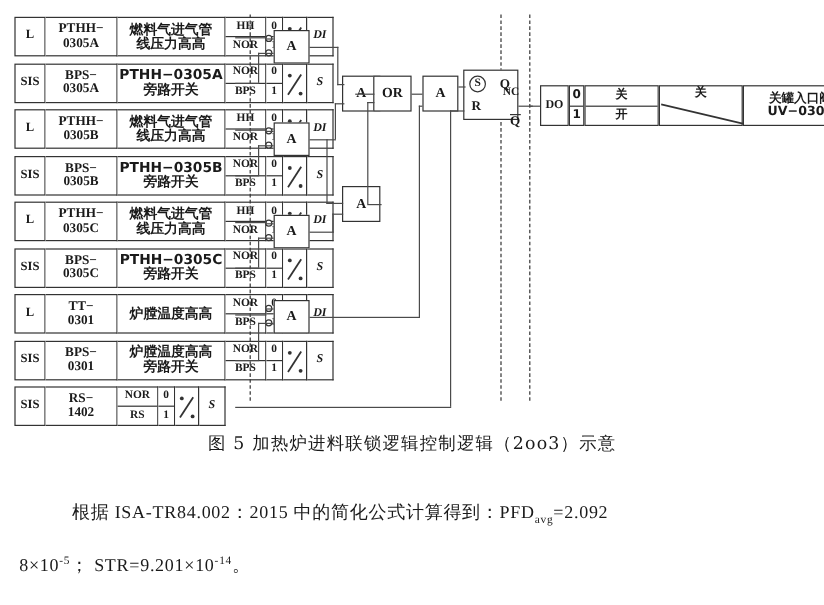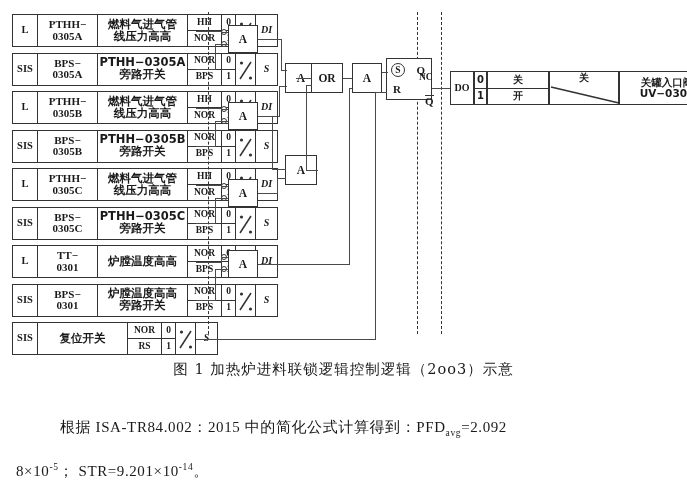--- a/index.html
+++ b/index.html
@@ -294,22 +294,23 @@
         <div class="sw-sym"><svg width="20" height="33" viewBox="0 0 20 33">
             <circle cx="5.5" cy="9" r="1.6" fill="#333"></circle>
             <circle cx="14.5" cy="24" r="1.6" fill="#333"></circle>
             <line x1="4" y1="25" x2="15" y2="8" stroke="#333" stroke-width="1.5"></line>
           </svg></div>
       </div>
       <div class="cell c-io">S</div>
     </div>
     <div class="row" style="left: 12px; top: 322px; height: 33px;">
       <div class="cell c-tag">SIS</div>
-      <div class="cell c-desc">
-        <div>复位开关</div>
+      <div class="cell c-id">
+        <div>RS−</div>
+        <div>1402</div>
       </div>
       <div class="cell c-st">
         <div class="half top">NOR</div>
         <div class="half">RS</div>
       </div>
       <div class="cell c-bit">
         <div class="half top">0</div>
         <div class="half">1</div>
       </div>
       <div class="cell c-sw">
@@ -417,21 +418,21 @@
             <line x1="1" y1="15" x2="69" y2="31" stroke="#333" stroke-width="1.4"></line>
           </svg></div>
       </div>
       <div class="cell o-valve">
         <div>关罐入口阀</div>
         <div>UV−0302</div>
       </div>
     </div>
   </div>
 
-<div id="caption">图 1  加热炉进料联锁逻辑控制逻辑（2oo3）示意</div>
+<div id="caption">图 5  加热炉进料联锁逻辑控制逻辑（2oo3）示意</div>
 
 <div class="para" id="p1">
   <span>根据 ISA-TR84.002：2015 中的简化公式计算得到：PFD</span><sub>avg</sub><span>=2.092</span>
 </div>
 
 <div class="para" id="p2">
   <span>8×10</span><sup>-5</sup><span>；  STR=9.201×10</span><sup>-14</sup><span>。</span>
 </div>
 
 </body></html>

